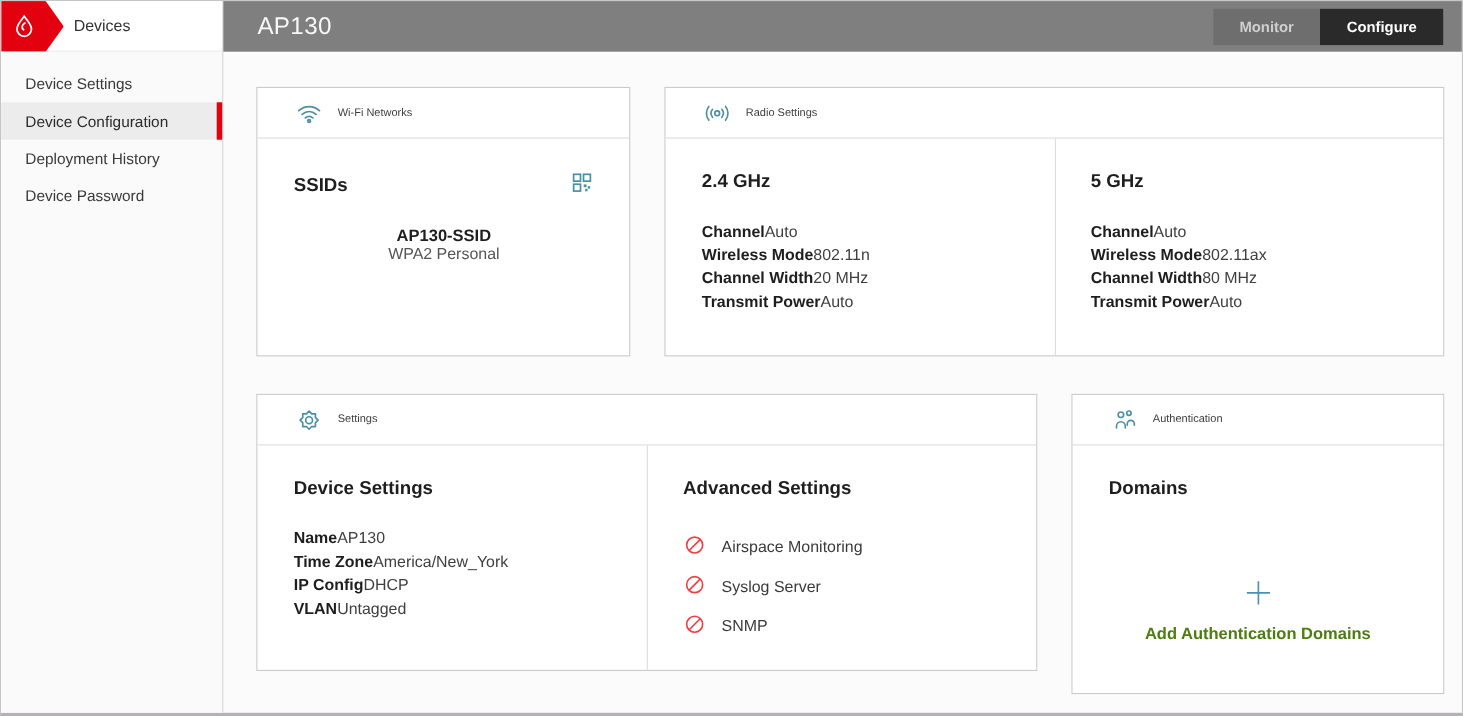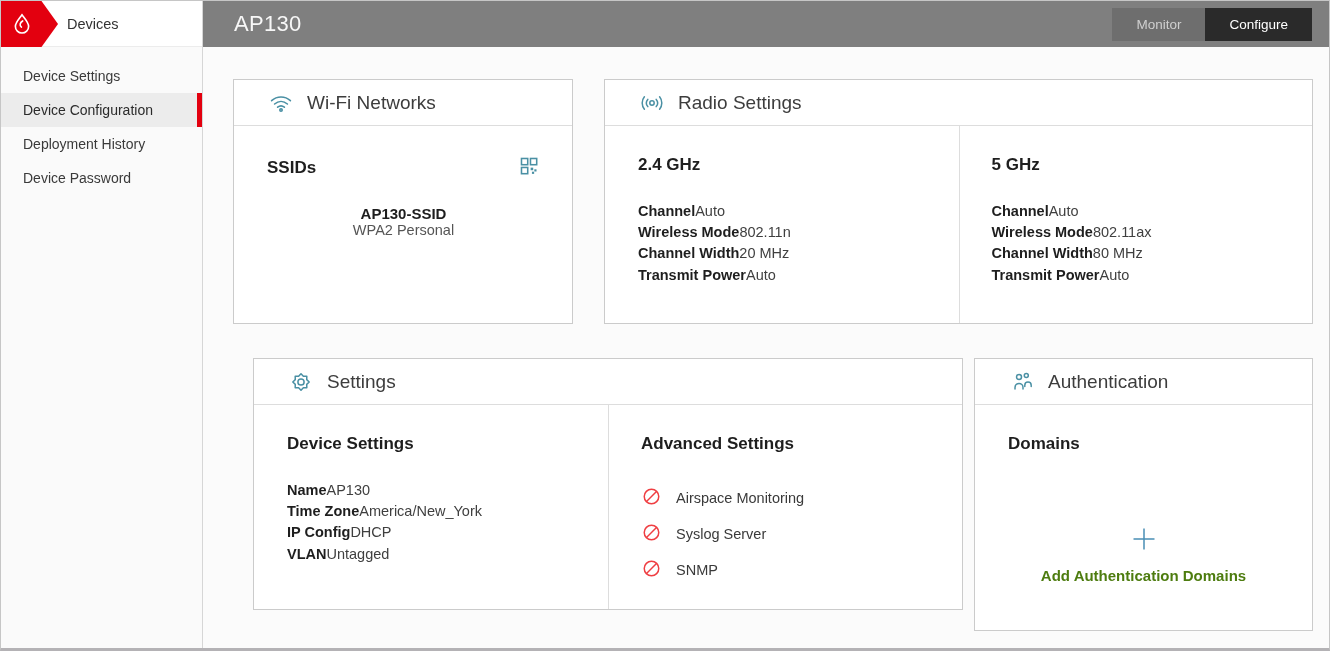--- a/index.html
+++ b/index.html
@@ -21,35 +21,35 @@
               font-size:14px; color:#3a3a3a; cursor:pointer; }
   .nav-item.active { background:#ececec; color:#2b2b2b; }
   .nav-item.active::after { content:""; position:absolute; right:0; top:0; bottom:0;
                             width:5px; background:#e3000f; }
 
   
   .topbar { position:absolute; left:202px; top:0; right:0; height:46px; background:#7f7f7f;
             display:flex; align-items:center; }
   .page-title { margin-left:31px; font-size:22px; color:#f7f7f7; letter-spacing:0.3px; }
   .topbar-buttons { margin-left:auto; margin-right:17px; display:flex; }
-  .tb-btn { height:33px; padding:0 24px; font-size:13.5px; font-weight:normal;
+  .tb-btn { height:33px; padding:0 24px; font-size:13.5px; font-weight:bold;
             display:flex; align-items:center; cursor:pointer; }
   .tb-btn.monitor { background:#6e6e6e; color:#cfcfcf; }
   .tb-btn.configure { background:#2a2a2a; color:#ffffff; }
 
   
   .card { position:absolute; background:#fff; border:1px solid #cbcbcb; }
   #card-wifi     { left:232px; top:78px;  width:340px; height:245px; }
   #card-radio    { left:603px; top:78px;  width:709px; height:245px; }
-  #card-settings { left:232px; top:357px; width:710px; height:252px;margin-left:20px; }
+  #card-settings { left:232px; top:357px; width:710px; height:252px; }
   #card-auth     { left:973px; top:357px; width:339px; height:273px; }
   .card-header { height:46px; border-bottom:1px solid #ddd; display:flex; align-items:center;
                  padding-left:34px; }
   .card-header .hdr-icon { display:flex; width:26px; justify-content:center; }
-  .card-header .hdr-title { margin-left:13px; font-size:19px; color:#3d3d3d; }
+  .card-header .hdr-title { margin-left:13px; font-size:10px; color:#3d3d3d; }
   .card-body { position:relative; height:calc(100% - 46px); }
   .cols { display:flex; height:100%; }
   .col { flex:1; padding:0 32px 0 33px; }
   .col + .col { border-left:1px solid #ddd; padding-left:32px; }
 
   .section-heading { margin-top:29px; font-size:17px; font-weight:bold; color:#1e1e1e; }
   .heading-row { display:flex; justify-content:space-between; align-items:center; margin-top:29px; }
   .heading-row .section-heading { margin-top:0; }
 
   .kv-rows { margin-top:25px; }

